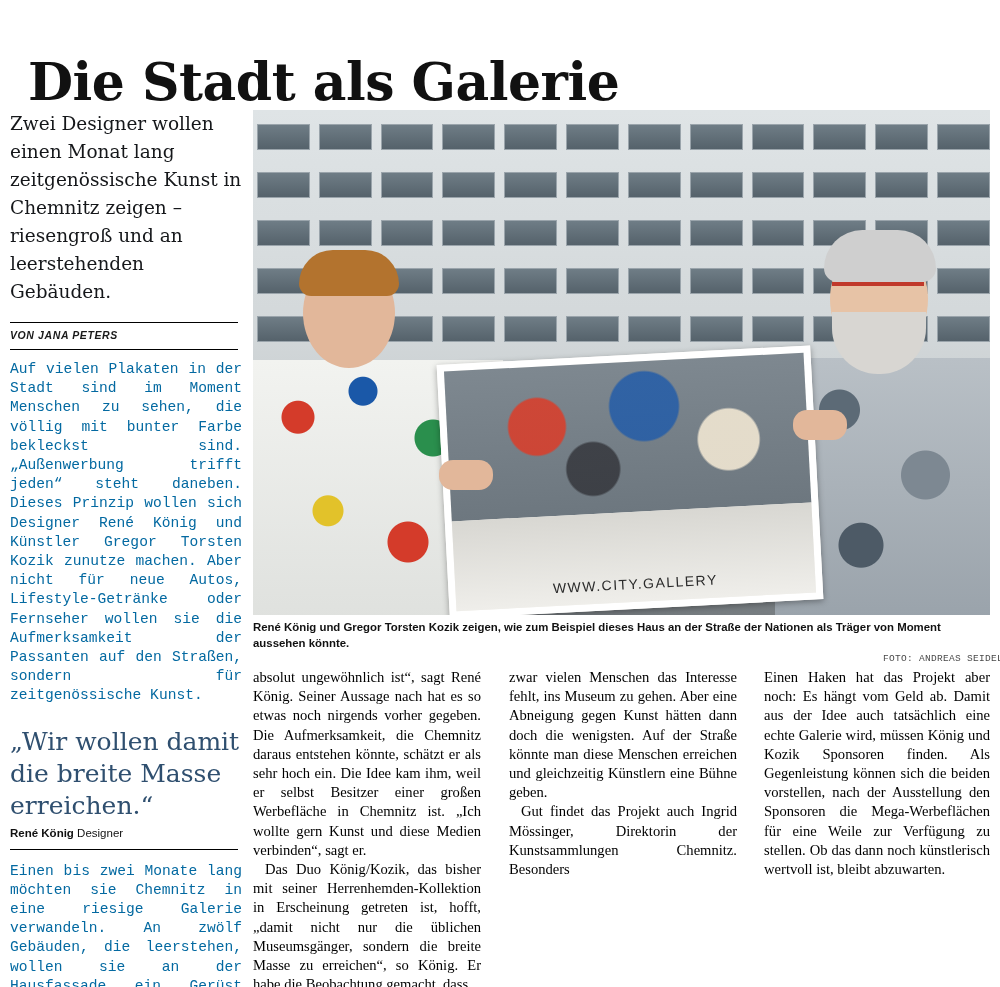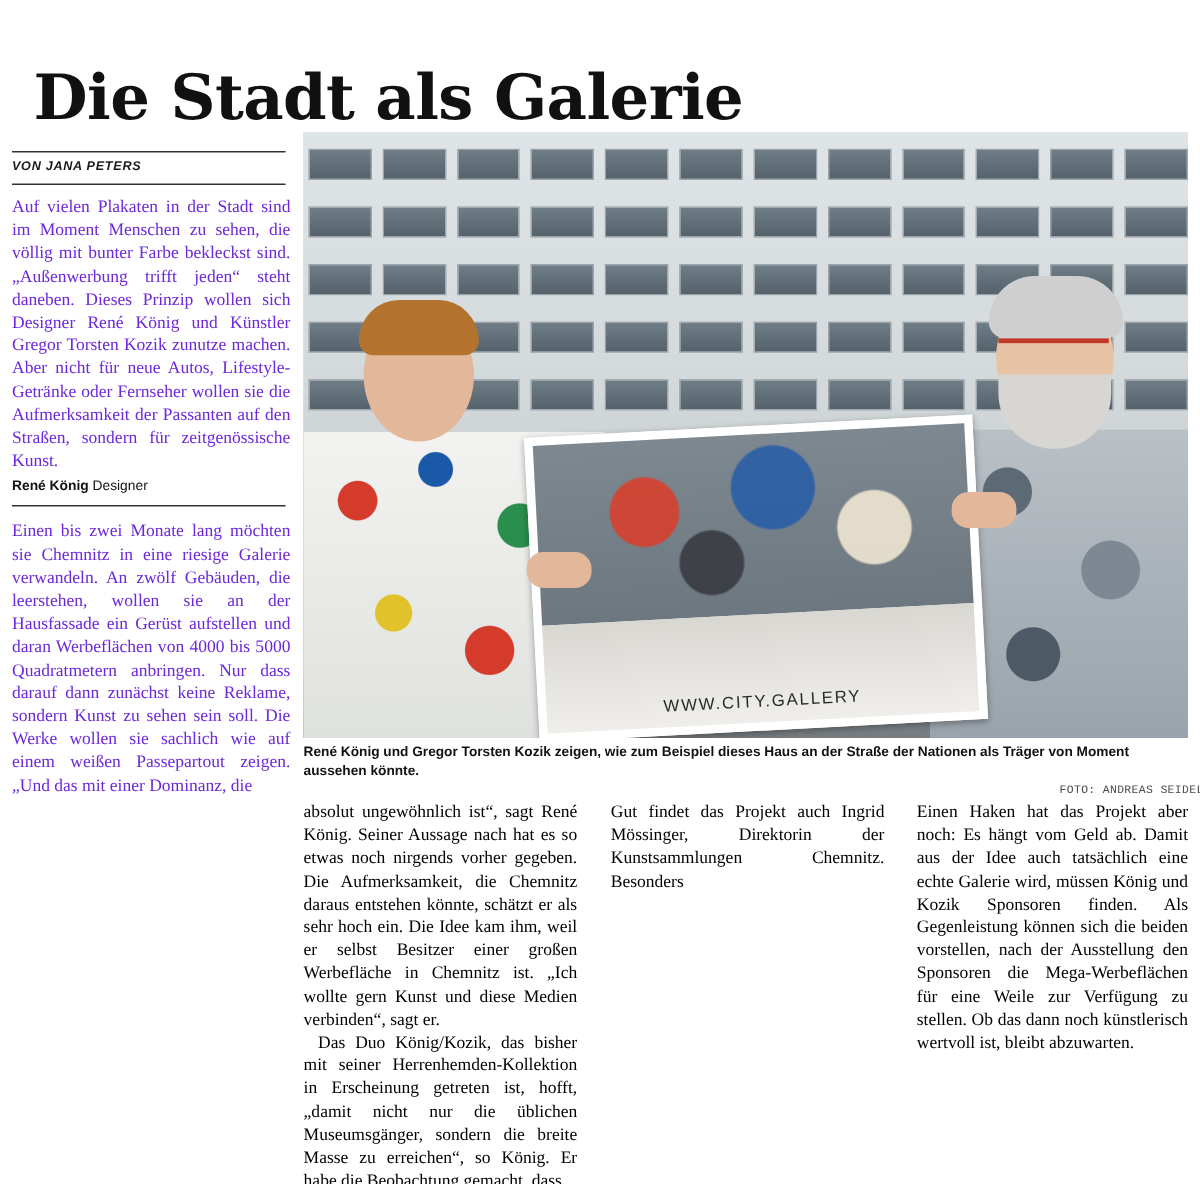--- a/index.html
+++ b/index.html
@@ -62,25 +62,25 @@
     color: #1a1a1a;
     margin-bottom: 8px;
     font-style: italic;
   }
   .byline-rule2 {
     border-top: 1px solid #000;
     margin: 4px 0 10px 0;
     width: 228px;
   }
   .body-text {
-    font-family: Liberation Serif, serif;
+    font-family: Liberation Mono, monospace;
     font-size: 14.6px;
     line-height: 19.2px;
     text-align: justify;
-    color: #6d28d9;
+    color: #0369a1;
     hyphens: auto;
   }
 
   
   .pullquote {
     margin-top: 20px;
     font-family: "DejaVu Serif", serif;
     font-size: 25px;
     line-height: 32px;
     color: #2f4f6f;
@@ -312,25 +312,27 @@
   .col-4 { left: 764px; width: 226px; }
 </style>
 </head>
 <body>
 
 <div class="page">
 
   <h1 class="headline">Die Stadt als Galerie</h1>
 
   <div class="left-col">
+    <div class="lede">Zwei Designer wollen einen Monat lang zeitgenössische Kunst in Chemnitz zeigen – riesengroß und an leerstehenden Gebäuden.</div>
     <div class="byline-rule"></div>
     <div class="byline">VON JANA PETERS</div>
     <div class="byline-rule2"></div>
     <div class="body-text">Auf vielen Plakaten in der Stadt sind im Moment Menschen zu sehen, die völlig mit bunter Farbe bekleckst sind. „Außenwerbung trifft jeden“ steht daneben. Dieses Prinzip wollen sich Designer René König und Künstler Gregor Torsten Kozik zunutze machen. Aber nicht für neue Autos, Lifestyle-Getränke oder Fernseher wollen sie die Aufmerksamkeit der Passanten auf den Straßen, sondern für zeitgenössische Kunst.</div>
 
+    <div class="pullquote">„Wir wollen damit die breite Masse erreichen.“</div>
     <div class="quote-attr">
       <b>René König</b>
       <span>Designer</span>
     </div>
     <div class="quote-rule"></div>
 
     <div class="body-text">Einen bis zwei Monate lang möchten sie Chemnitz in eine riesige Galerie verwandeln. An zwölf Gebäuden, die leerstehen, wollen sie an der Hausfassade ein Gerüst aufstellen und daran Werbeflächen von 4000 bis 5000 Quadratmetern anbringen. Nur dass darauf dann zunächst keine Reklame, sondern Kunst zu sehen sein soll. Die Werke wollen sie sachlich wie auf einem weißen Passepartout zeigen. „Und das mit einer Dominanz, die</div>
   </div>
 
   <div class="photo-wrap">
@@ -466,20 +468,21 @@
 
   <div class="caption">René König und Gregor Torsten Kozik zeigen, wie zum Beispiel dieses Haus an der Straße der Nationen als Träger von Moment aussehen könnte.</div>
   <div class="credit">FOTO: ANDREAS SEIDEL</div>
 
   <div class="col col-2">
     <p>absolut ungewöhnlich ist“, sagt René König. Seiner Aussage nach hat es so etwas noch nirgends vorher gegeben. Die Aufmerksamkeit, die Chemnitz daraus entstehen könnte, schätzt er als sehr hoch ein. Die Idee kam ihm, weil er selbst Besitzer einer großen Werbefläche in Chemnitz ist. „Ich wollte gern Kunst und diese Medien verbinden“, sagt er.</p>
     <p>Das Duo König/Kozik, das bisher mit seiner Herrenhemden-Kollektion in Erscheinung getreten ist, hofft, „damit nicht nur die üblichen Museumsgänger, sondern die breite Masse zu erreichen“, so König. Er habe die Beobachtung gemacht, dass</p>
   </div>
 
   <div class="col col-3">
+    <p>zwar vielen Menschen das Interesse fehlt, ins Museum zu gehen. Aber eine Abneigung gegen Kunst hätten dann doch die wenigsten. Auf der Straße könnte man diese Menschen erreichen und gleichzeitig Künstlern eine Bühne geben.</p>
     <p>Gut findet das Projekt auch Ingrid Mössinger, Direktorin der Kunstsammlungen Chemnitz. Besonders</p>
   </div>
 
   <div class="col col-4">
     <p>Einen Haken hat das Projekt aber noch: Es hängt vom Geld ab. Damit aus der Idee auch tatsächlich eine echte Galerie wird, müssen König und Kozik Sponsoren finden. Als Gegenleistung können sich die beiden vorstellen, nach der Ausstellung den Sponsoren die Mega-Werbeflächen für eine Weile zur Verfügung zu stellen. Ob das dann noch künstlerisch wertvoll ist, bleibt abzuwarten.</p>
   </div>
 
 </div>
 
 </body></html>

